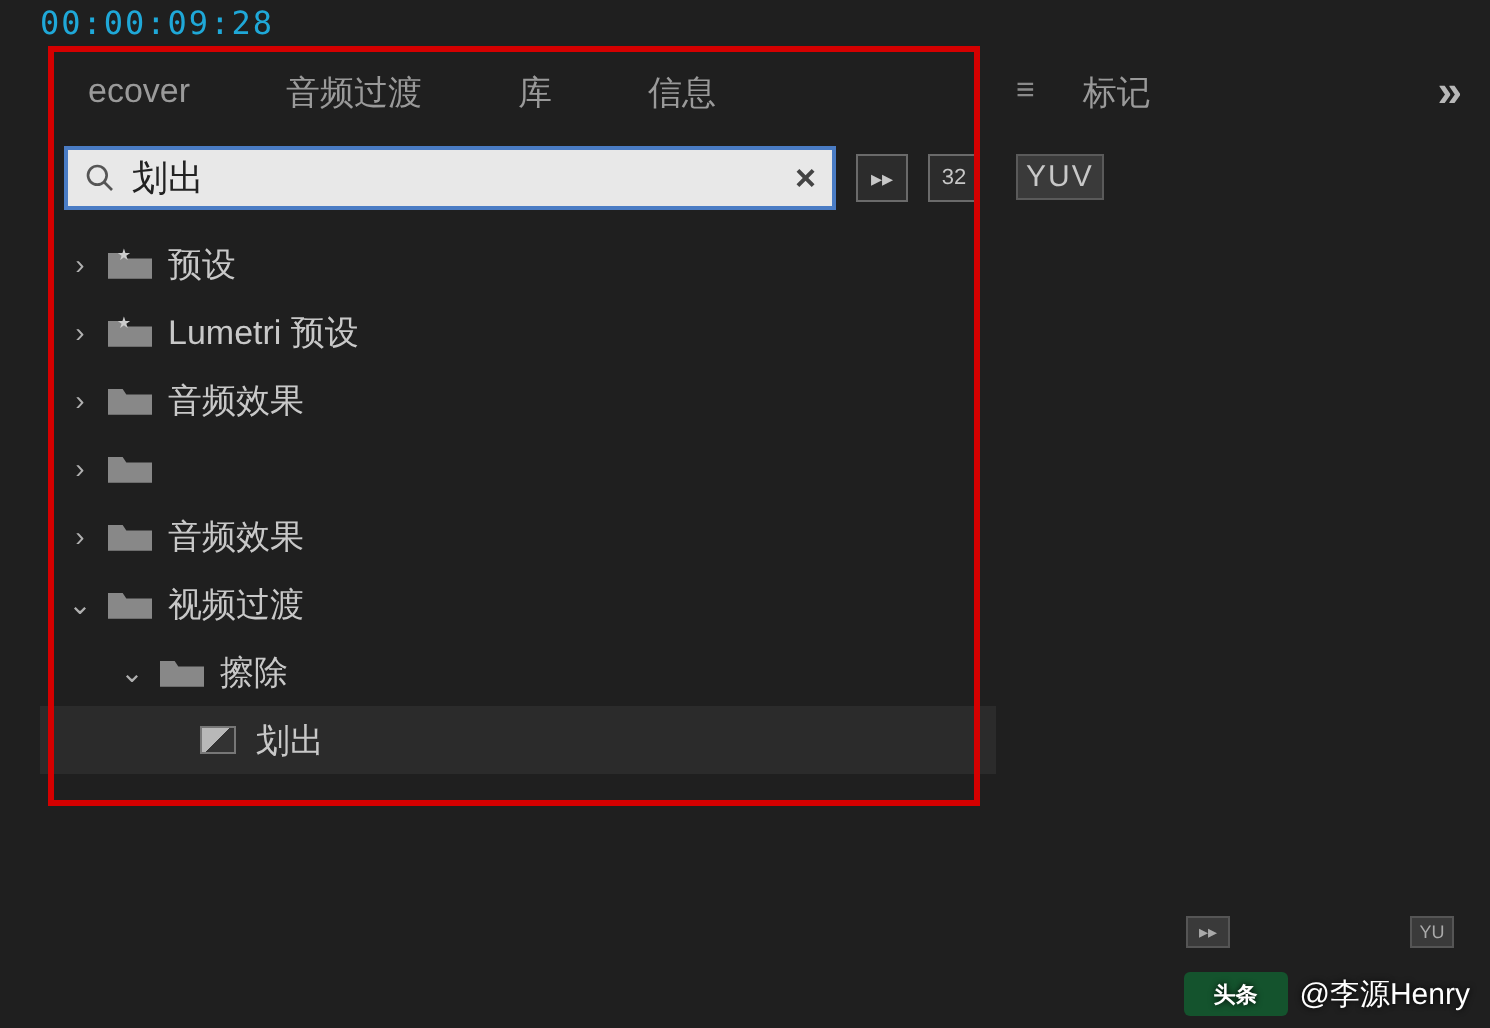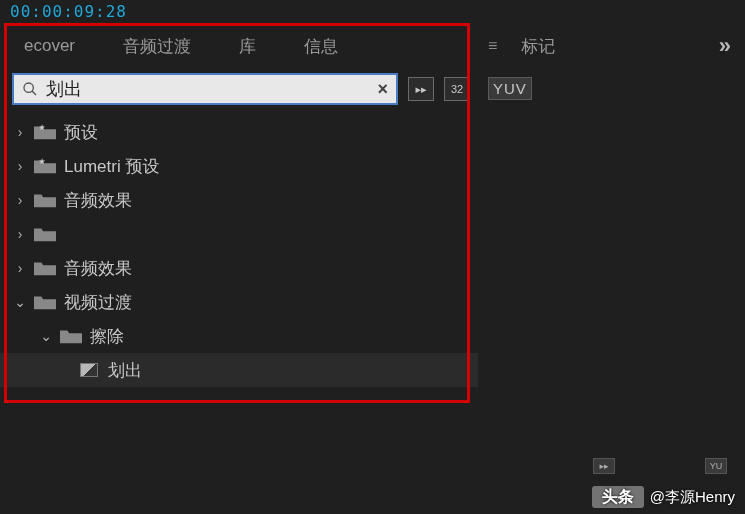--- a/index.html
+++ b/index.html
@@ -8,26 +8,27 @@
       background: #1f1f1f;
       font-family: "Microsoft YaHei", Arial, sans-serif;
       color: #c8c8c8;
       overflow: hidden;
       position: relative;
     }
     .timecode {
       color: #1fa8d8;
       font-size: 16px;
       font-family: monospace;
-      padding: 2px 10px 4px;
+      padding: 2px 20px 4px;
       letter-spacing: 1px;
     }
     .panel-area {
       display: flex;
       height: calc(100% - 60px);
+      margin-left: 20px;
     }
     .left-panel {
       width: 478px;
       position: relative;
     }
     .right-panel {
       flex: 1;
       display: flex;
       flex-direction: column;
       min-width: 0;
@@ -167,24 +168,24 @@
     .watermark {
       position: absolute;
       right: 10px; bottom: 6px;
       display: flex; align-items: center;
       color: #fff; font-size: 15px;
       text-shadow: 0 0 3px #000;
       gap: 6px;
     }
     .wm-logo {
       width: 52px; height: 22px;
-      background: #737373;
+      background: #14532d;
       color: #fff;
       display: flex; align-items: center; justify-content: center;
-      font-size: 16px; font-weight: bold;
+      font-size: 11px; font-weight: bold;
       border-radius: 3px;
     }
   </style>
 </head>
 <body>
 
 <div class="timecode">00:00:09:28</div>
 
 <div class="panel-area">
   <div class="left-panel">

